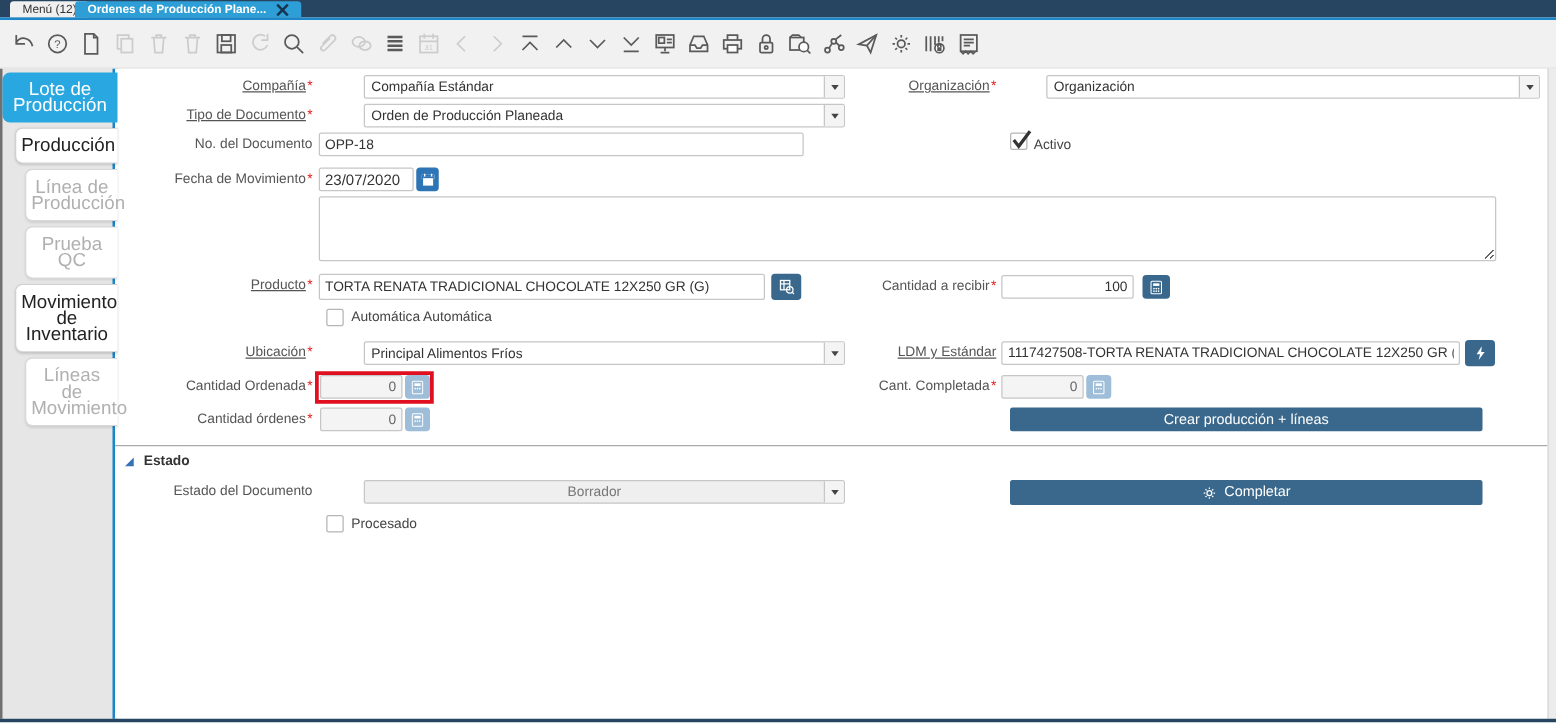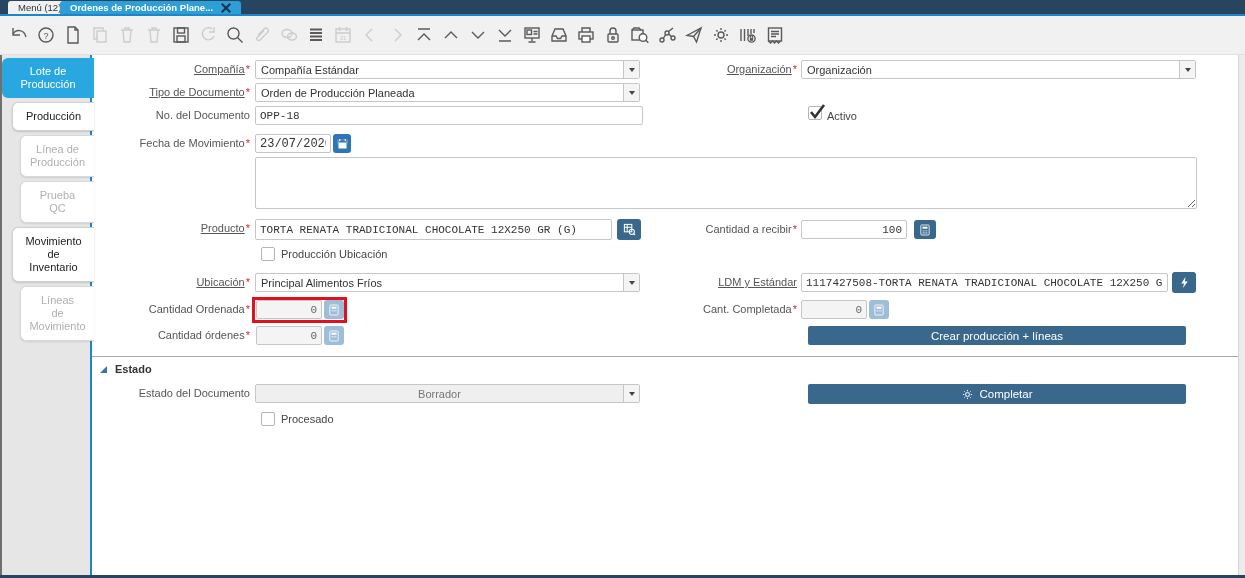--- a/index.html
+++ b/index.html
@@ -28,43 +28,43 @@
              display:flex; align-items:center; padding-left:9px; border-bottom:1px solid #e2e2e2; }
   .tbicon { width:20px; height:20px; margin-right:7px; color:#5a5a5a; flex:0 0 auto; }
   .tbicon svg { width:20px; height:20px; display:block; }
   .tbicon.disabled { color:#ccc; }
   
   .sidebar { position:absolute; left:0; top:55px; width:92px; bottom:3px; background:#e6e6e6;
              border-left:2px solid #707070; }
   .sidebar-blueline { position:absolute; left:88px; top:0; width:4px; bottom:0; background:#1b86c8; }
   .sbtabs { position:absolute; left:0; top:3px; right:0; }
   .sbtab { position:relative; margin-bottom:4px; padding:7px 4px 7px 4px; text-align:center;
-           line-height:13px; font-size:11px; border-radius:6px 0 0 6px; cursor:pointer; z-index:2; }
+           line-height:13px; font-size:15px; border-radius:6px 0 0 6px; cursor:pointer; z-index:2; }
   .sbtab.active { margin-left:0; background:#29a7e0; color:#fff; width:92px; }
   .sbtab.enabled { background:#fff; color:#222; border:1px solid #d0d0d0; border-right:none;
                    box-shadow:0 1px 2px rgba(0,0,0,.15); }
   .sbtab.disabled { background:#fff; color:#b0b0b0; border:1px solid #d8d8d8; border-right:none;
                     box-shadow:0 1px 2px rgba(0,0,0,.1); cursor:default; }
   .sbtab.indent1 { margin-left:10px; width:82px; }
   .sbtab.indent2 { margin-left:18px; width:74px; }
   
   .content { position:absolute; left:92px; top:55px; width:1146px; bottom:3px; background:#fff; }
   .rightstrip { position:absolute; right:0; top:55px; width:7px; bottom:3px; background:#ececec;
                 border-left:1px solid #d5d5d5; }
   .bottombar { position:absolute; left:0; bottom:0; width:1245px; height:3px; background:#274560; }
   
   .flabel { position:absolute; font-size:11px; color:#555; text-align:right; line-height:19px; white-space:nowrap; }
   .flabel.link span.lbltx { text-decoration:underline; }
   .req { color:#e02020; margin-left:1px; }
   .tinput { position:absolute; height:19px; border:1px solid #c6c6c6; border-radius:2px;
-            font-family:Liberation Mono, monospace; font-size:11px; color:#333; padding:0 4px; background:#fff; }
+            font-family:Liberation Sans, sans-serif; font-size:11px; color:#333; padding:0 4px; background:#fff; }
   .tinput.num { text-align:right; }
   .tinput:disabled, .tinput.dis { background:#f4f4f4; color:#666; }
   .combo { position:absolute; height:19px; border:1px solid #c6c6c6; border-radius:2px; background:#fff;
-           display:flex; align-items:center; }
+           display:flex; align-items:center;margin-left:36px; }
   .combo .combo-text { flex:1; padding:0 5px; font-size:11px; color:#333; white-space:nowrap; overflow:hidden; }
   .combo.dis { background:#efefef; }
   .combo.dis .combo-text { color:#777;text-align:center; }
   .combo .arrowbtn { width:16px; height:17px; border-left:1px solid #c6c6c6; background:#f4f4f4;
            display:flex; align-items:center; justify-content:center; flex:0 0 auto; }
   .combo .arrowbtn i { display:block; width:0; height:0; border-left:3.5px solid transparent;
            border-right:3.5px solid transparent; border-top:4px solid #444; }
   .sqbtn { position:absolute; border:none; border-radius:3px; color:#fff; display:flex;
            align-items:center; justify-content:center; cursor:pointer; }
   .sqbtn.steel { background:#39688c; }
@@ -394,21 +394,21 @@
         <circle cx="8.2" cy="8" r=".8" fill="#fff" stroke="none"></circle>
       <circle cx="3.8" cy="10.5" r=".8" fill="#fff" stroke="none"></circle>
         <circle cx="6" cy="10.5" r=".8" fill="#fff" stroke="none"></circle>
         <circle cx="8.2" cy="10.5" r=".8" fill="#fff" stroke="none"></circle>
     </svg>
   </button>
 
   <div class="checkbox" style="left:169px;top:192px;">
     
   </div>
-  <div class="cblabel" style="left:189px;top:192px;">Producción Ubicación</div>
+  <div class="cblabel" style="left:189px;top:192px;">Automática Automática</div>
 
   <div class="flabel link" style="left:0;top:218px;width:158px;">
     <span class="lbltx">Ubicación</span><span class="req">*</span>
   </div>
   <div class="combo" style="left:163px;top:218px;width:385px;">
     <span class="combo-text">Principal Alimentos Fríos</span>
     <span class="arrowbtn">
         <i></i>
       </span>
   </div>

